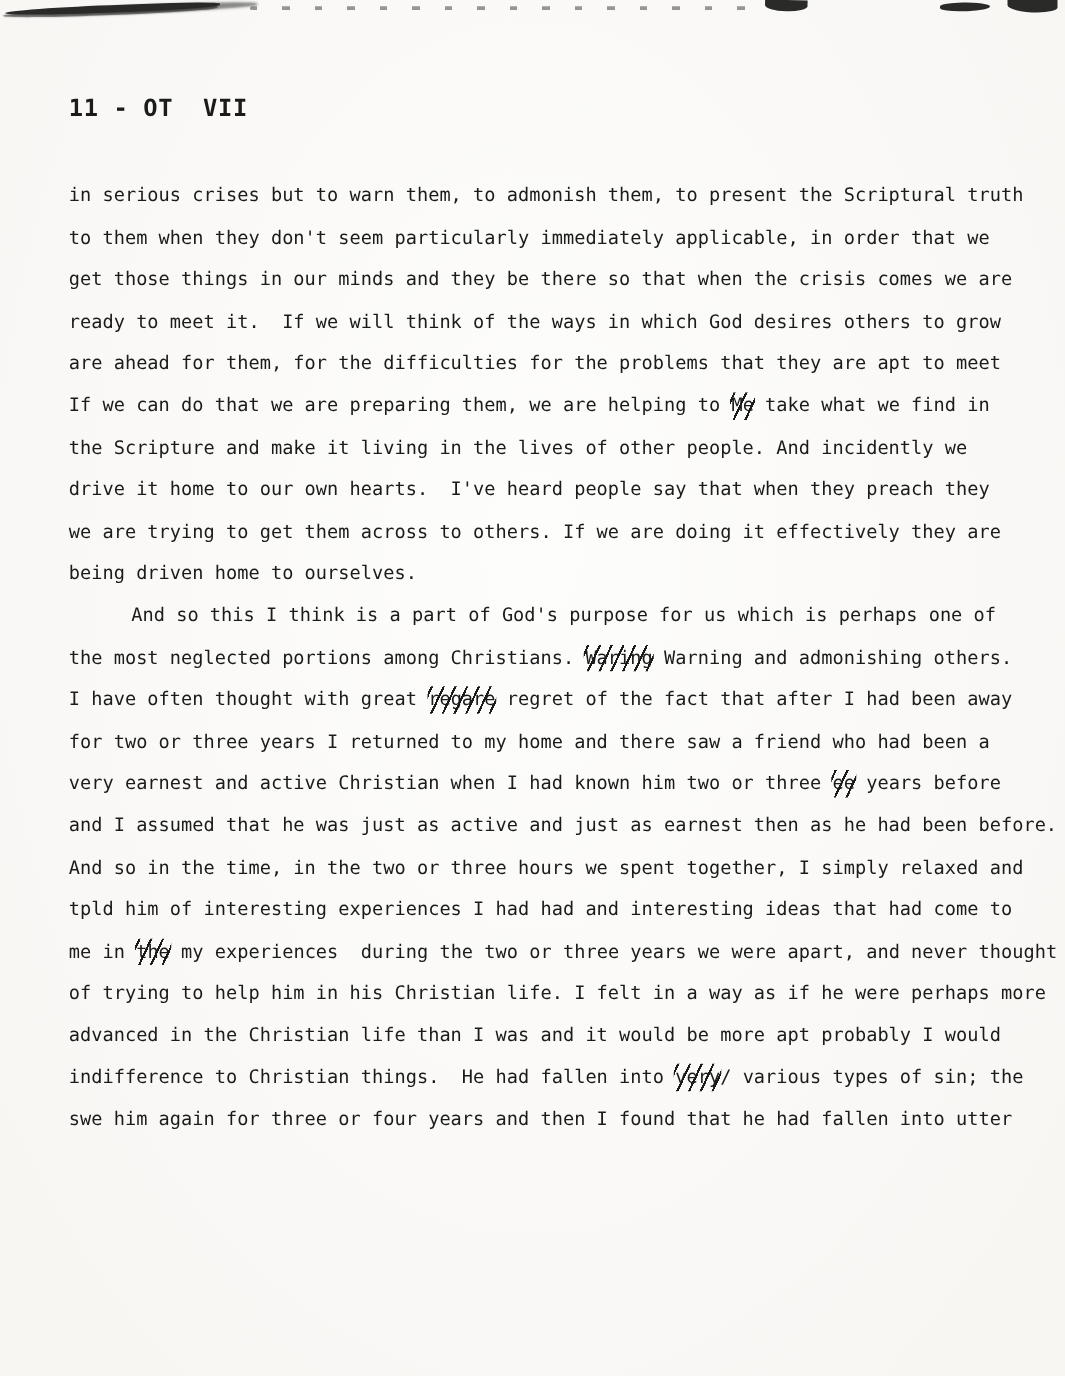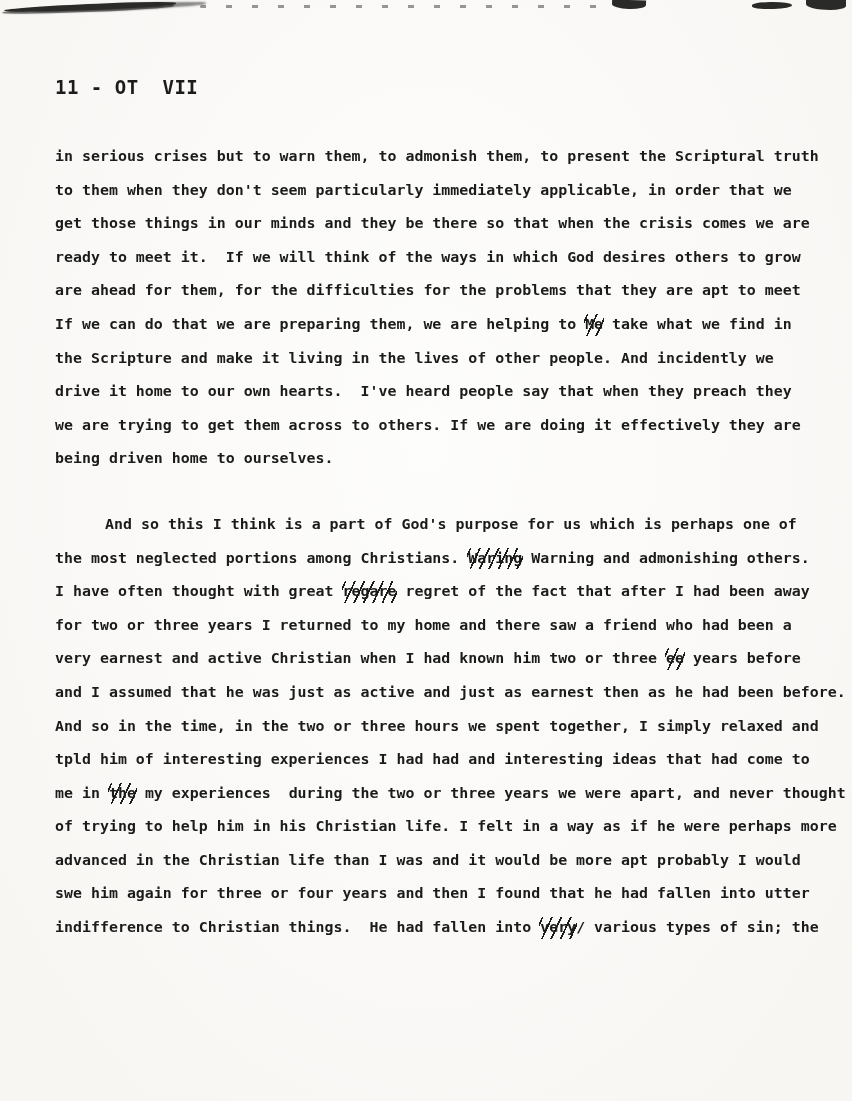--- a/index.html
+++ b/index.html
@@ -34,27 +34,26 @@
   .text-block {
     position: absolute;
     left: 55px;
     top: 140px;
     width: 790px;
   }
   .line {
     height: 33.6px;
     line-height: 33.6px;
     font-size: 14.9px;
-    font-weight: 700;
+    font-weight: 400;
     white-space: pre;
     letter-spacing: 0.02px;
   }
   .paragraph.indent .line.first-indent {
     padding-left: 50px;
-    margin-top: 32px;
   }
   .struck {
     position: relative;
     display: inline-block;
   }
   .struck::after {
     content: "";
     position: absolute;
     left: -1px;
     right: -1px;
@@ -126,17 +125,17 @@
         <div class="line"><span>the most neglected portions among Christians. </span><span class="struck">Waring</span><span> Warning and admonishing others.</span></div>
         <div class="line"><span>I have often thought with great </span><span class="struck">regare</span><span> regret of the fact that after I had been away</span></div>
         <div class="line"><span>for two or three years I returned to my home and there saw a friend who had been a</span></div>
         <div class="line"><span>very earnest and active Christian when I had known him two or three </span><span class="struck">ee</span><span> years before</span></div>
         <div class="line"><span>and I assumed that he was just as active and just as earnest then as he had been before.</span></div>
         <div class="line"><span>And so in the time, in the two or three hours we spent together, I simply relaxed and</span></div>
         <div class="line"><span>tpld him of interesting experiences I had had and interesting ideas that had come to</span></div>
         <div class="line"><span>me in </span><span class="struck">the</span><span> my experiences  during the two or three years we were apart, and never thought</span></div>
         <div class="line"><span>of trying to help him in his Christian life. I felt in a way as if he were perhaps more</span></div>
         <div class="line"><span>advanced in the Christian life than I was and it would be more apt probably I would</span></div>
+        <div class="line"><span>indifference to Christian things.  He had fallen into </span><span class="struck">very</span><span>/ various types of sin; the</span></div>
         <div class="line"><span>swe him again for three or four years and then I found that he had fallen into utter</span></div>
-        <div class="line"><span>indifference to Christian things.  He had fallen into </span><span class="struck">very</span><span>/ various types of sin; the</span></div>
       </div>
     </div>
 </div>
 
 </body></html>

